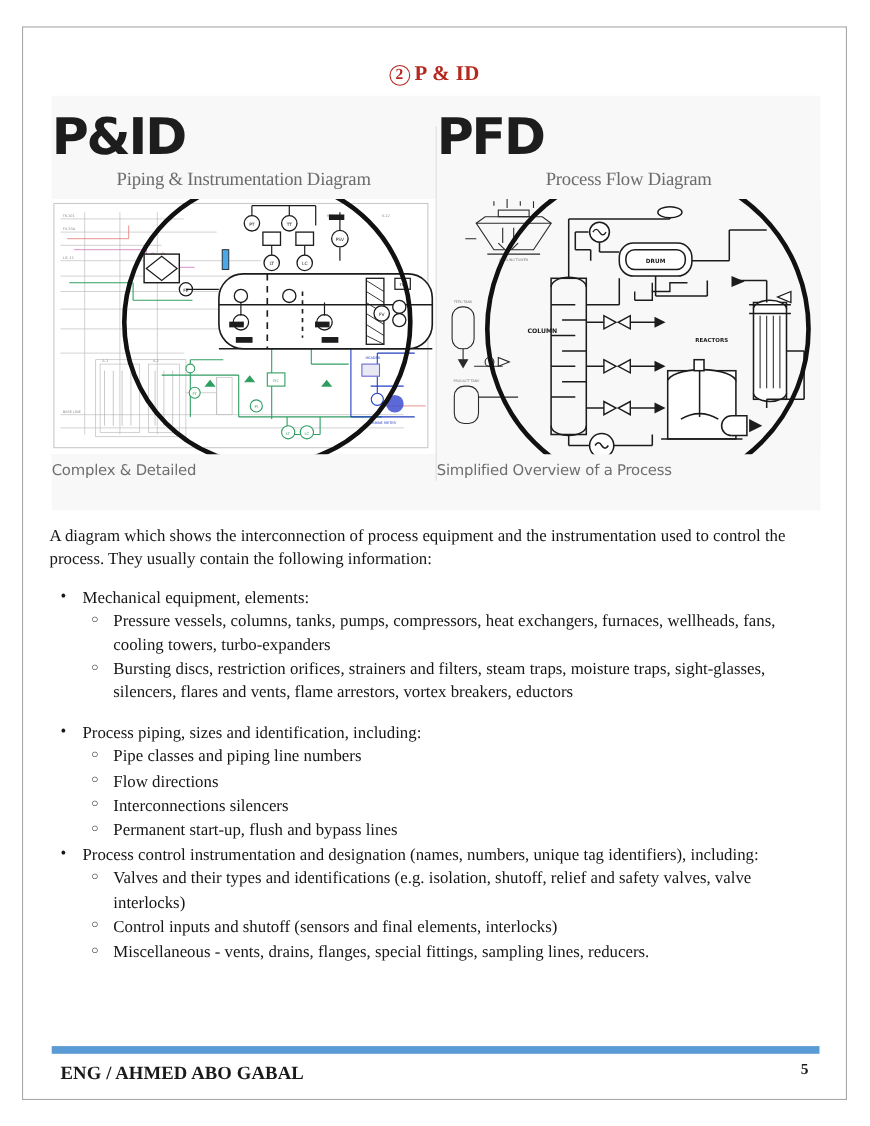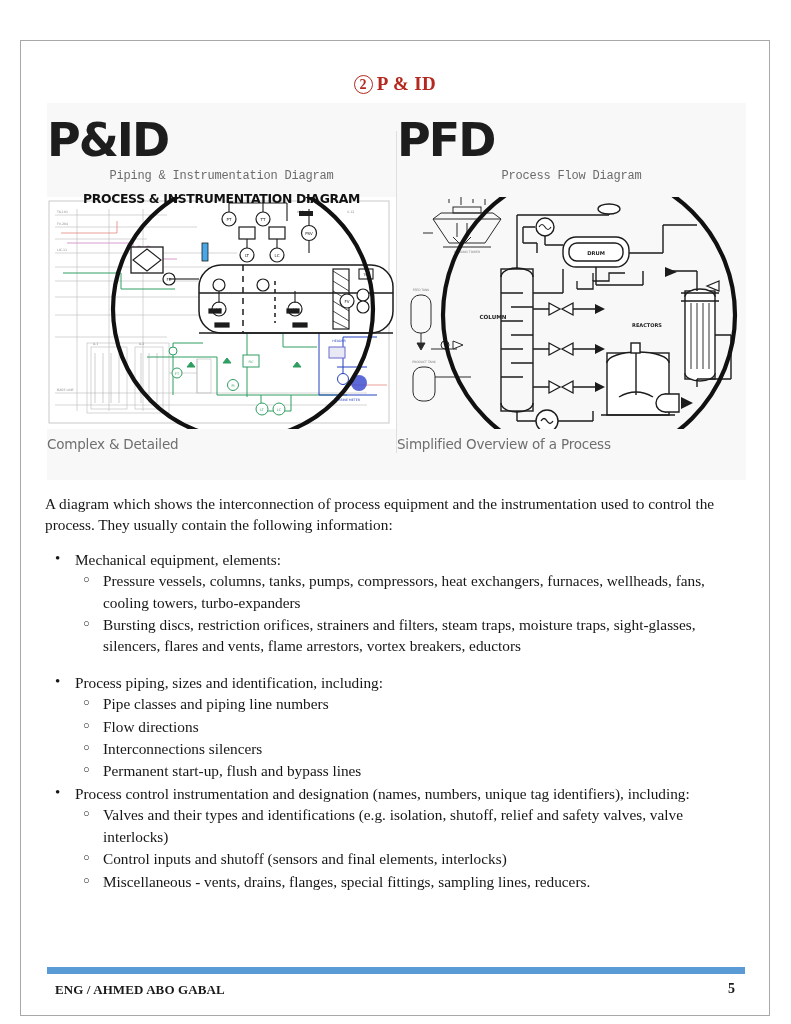--- a/index.html
+++ b/index.html
@@ -18,21 +18,20 @@
   
   .page {
     position: absolute;
     left: 20px;
     top: 24px;
     width: 750px;
     height: 976px;
     background: #ffffff;
     border: 1px solid #a8a8a8;
     box-sizing: border-box;
-    margin-top: 16px;
   }
 
   
   .doc-title {
     position: absolute;
     left: 0;
     top: 32px;
     width: 100%;
     text-align: center;
     color: #b5281e;
@@ -92,22 +91,22 @@
     font-weight: bold;
     font-size: 46px;
     letter-spacing: -2px;
     color: #1d1d1d;
   }
   .fig-h2 {
     position: absolute;
     top: 66px;
     width: 100%;
     text-align: center;
-    font-family: Liberation Mono, monospace;
-    font-size: 12px;
+    font-family: Liberation Serif, serif;
+    font-size: 17px;
     color: #6b6b6b;
     letter-spacing: -.2px;
   }
   .fig-cap {
     position: absolute;
     bottom: 28px;
     width: 100%;
     font-family: "DejaVu Sans", sans-serif;
     font-size: 13.5px;
     color: #6f6f6f;
@@ -203,21 +202,21 @@
     position: absolute;
     left: 26px;
     bottom: 13px;
     width: 698px;
     height: 20px;
   }
   .footer-left {
     position: absolute;
     left: 8px;
     top: 0;
-    font-size: 13px;
+    font-size: 17px;
     font-weight: bold;
     color: #1a1a1a;
     letter-spacing: .1px;
   }
   .footer-right {
     position: absolute;
     right: 10px;
     top: -1px;
     font-size: 14px;
     font-weight: bold;
@@ -233,21 +232,20 @@
     <span class="num-circle">2</span><span>P &amp; ID</span>
   </div>
 
   <div class="figure">
 
     <div class="fig-divider"></div>
 
     <div class="fig-half fig-left">
       <div class="fig-h1">P&amp;ID</div>
       <div class="fig-h2">Piping &amp; Instrumentation Diagram</div>
-      <div class="pid-overlay-label">PROCESS &amp; INSTRUMENTATION DIAGRAM</div>
 
       <div class="drawing">
         <svg width="349" height="232" viewBox="0 0 349 232">
           <rect x="0" y="0" width="349" height="232" fill="#ffffff"></rect>
           <rect x="2" y="4" width="340" height="222" fill="none" stroke="#c9c9c9" stroke-width="1"></rect>
 
           <g stroke="#b9b9b9" stroke-width="0.6" fill="none">
             <path d="M8 18 H120 M8 30 H150 M8 42 H100 M8 56 H190 M8 70 H175 M8 84 H210"></path>
             <path d="M30 12 V214 M62 12 V214 M96 12 V214"></path>
             <path d="M8 100 H230 M8 118 H180 M8 140 H120"></path>

